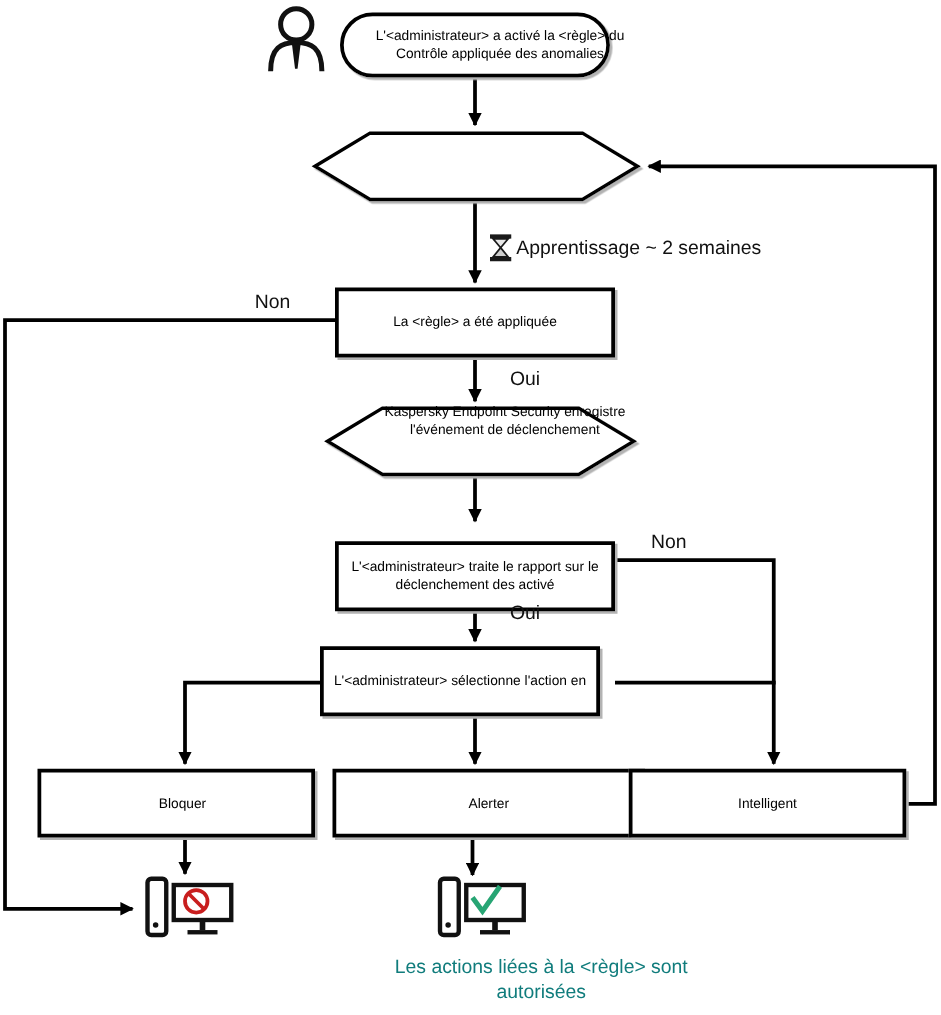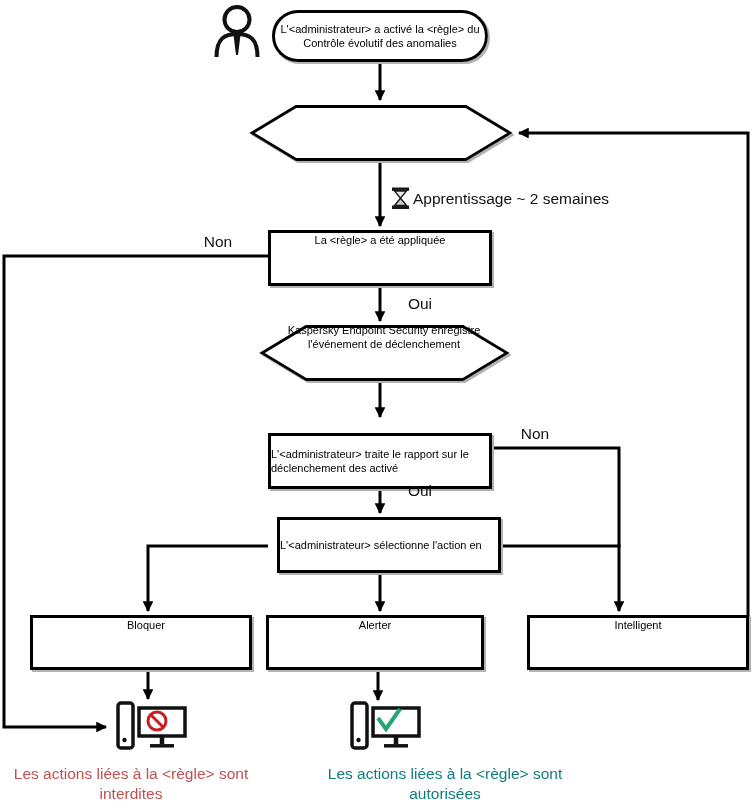--- a/index.html
+++ b/index.html
@@ -1,23 +1,23 @@
 <!DOCTYPE html>
 <html><head>
 <meta charset="utf-8">
 <style>
   html,body{margin:0;padding:0;background:#ffffff;}
   .stage{position:relative;width:753px;height:812px;background:#ffffff;overflow:hidden;
          font-family:"Liberation Sans", sans-serif;color:#000;}
   .stage svg{position:absolute;left:0;top:0;z-index:1;}
   .txt{position:absolute;z-index:2;display:flex;flex-direction:column;align-items:center;
-       justify-content:center;text-align:center;font-size:11px;line-height:14px;color:#000;}
+       justify-content:center;text-align:center;font-size:11px;line-height:14px;color:#000;padding-left:20px;}
   .txt span{display:block;}
   .rbox{position:absolute;z-index:2;box-sizing:border-box;background:#fff;border:3px solid #000;
-        box-shadow:2px 2px 0 #b3b3b3;display:flex;align-items:flex-start;justify-content:center;
+        box-shadow:2px 2px 0 #b3b3b3;display:flex;align-items:center;justify-content:center;
         text-align:center;font-size:11px;line-height:14px;}
   .lbl{position:absolute;z-index:2;font-size:15.5px;line-height:19px;color:#111;
        display:flex;align-items:flex-start;justify-content:center;text-align:left;}
   .lbl.left-align{justify-content:flex-start;text-align:right;}
   .outcome{position:absolute;z-index:2;font-size:15.5px;line-height:20px;text-align:center;}
   .outcome.red{color:#c0504d;}
   .outcome.teal{color:#107c7c;}
 </style>
 </head>
 <body>
@@ -85,21 +85,21 @@
       <circle cx="358.5" cy="740" r="2.2" fill="#111"></circle>
       <rect x="373" y="708" width="46" height="28" fill="#fff" stroke="#111" stroke-width="3.5"></rect>
       <line x1="396" y1="736" x2="396" y2="744" stroke="#111" stroke-width="4.5"></line>
       <line x1="384" y1="745.8" x2="408" y2="745.8" stroke="#111" stroke-width="3.5"></line>
       <polyline points="378,718 386,729 400,709" fill="none" stroke="#27a574" stroke-width="4"></polyline>
     </g>
   </svg>
 
   <div class="txt" style="left:276px;top:12px;width:208px;height:48px;">
     <span>L'&lt;administrateur&gt; a activé la &lt;règle&gt; du</span>
-    <span>Contrôle évolutif des anomalies</span>
+    <span>Contrôle appliquée des anomalies</span>
   </div>
 
 
   <div class="lbl left-align" style="left:413px;top:189px;width:230px;">
     <span>Apprentissage ~ 2 semaines</span>
   </div>
 
   <div class="rbox" style="left:268px;top:230px;width:224px;height:56px;">
     <span>La &lt;règle&gt; a été appliquée</span>
   </div>
@@ -107,51 +107,47 @@
   <div class="txt" style="left:268px;top:311px;width:232px;height:52px;">
     <span>Kaspersky Endpoint Security enregistre</span>
     <span>l'événement de déclenchement</span>
   </div>
 
   <div class="rbox" style="left:268px;top:421px;width:224px;height:56px;flex-direction:column;margin-top:12px;">
     <span>L'&lt;administrateur&gt; traite le rapport sur le</span>
     <span>déclenchement des activé</span>
   </div>
 
-  <div class="rbox" style="left:277px;top:517px;width:224px;height:56px;flex-direction:column;gap:10px;">
+  <div class="rbox" style="left:256px;top:517px;width:224px;height:56px;flex-direction:column;gap:10px;">
     <span>L'&lt;administrateur&gt; sélectionne l'action en</span>
   </div>
 
   <div class="rbox" style="left:30px;top:615px;width:222px;height:55px;padding-left:10px;">
     <span>Bloquer</span>
   </div>
 
-  <div class="rbox" style="left:266px;top:615px;width:218px;height:55px;">
+  <div class="rbox" style="left:266px;top:615px;width:250px;height:55px;">
     <span>Alerter</span>
   </div>
 
-  <div class="rbox" style="left:503px;top:615px;width:222px;height:55px;margin-left:24px;">
+  <div class="rbox" style="left:503px;top:615px;width:222px;height:55px;">
     <span>Intelligent</span>
   </div>
 
   <div class="lbl" style="left:196px;top:232px;width:44px;">
     <span>Non</span>
   </div>
   <div class="lbl" style="left:398px;top:294px;width:44px;">
     <span>Oui</span>
   </div>
   <div class="lbl" style="left:512px;top:424px;width:46px;">
     <span>Non</span>
   </div>
   <div class="lbl" style="left:398px;top:481px;width:44px;">
     <span>Oui</span>
   </div>
 
-  <div class="outcome red" style="left:2px;top:764px;width:258px;">
-    <span>Les actions liées à la &lt;règle&gt; sont</span>
-    <span>interdites</span>
-  </div>
-  <div class="outcome teal" style="left:312px;top:764px;width:266px;">
+  <div class="outcome teal" style="left:300px;top:764px;width:266px;">
     <span>Les actions liées à la &lt;règle&gt; sont</span>
     <span>autorisées</span>
   </div>
 
 </div>
 
 </body></html>

